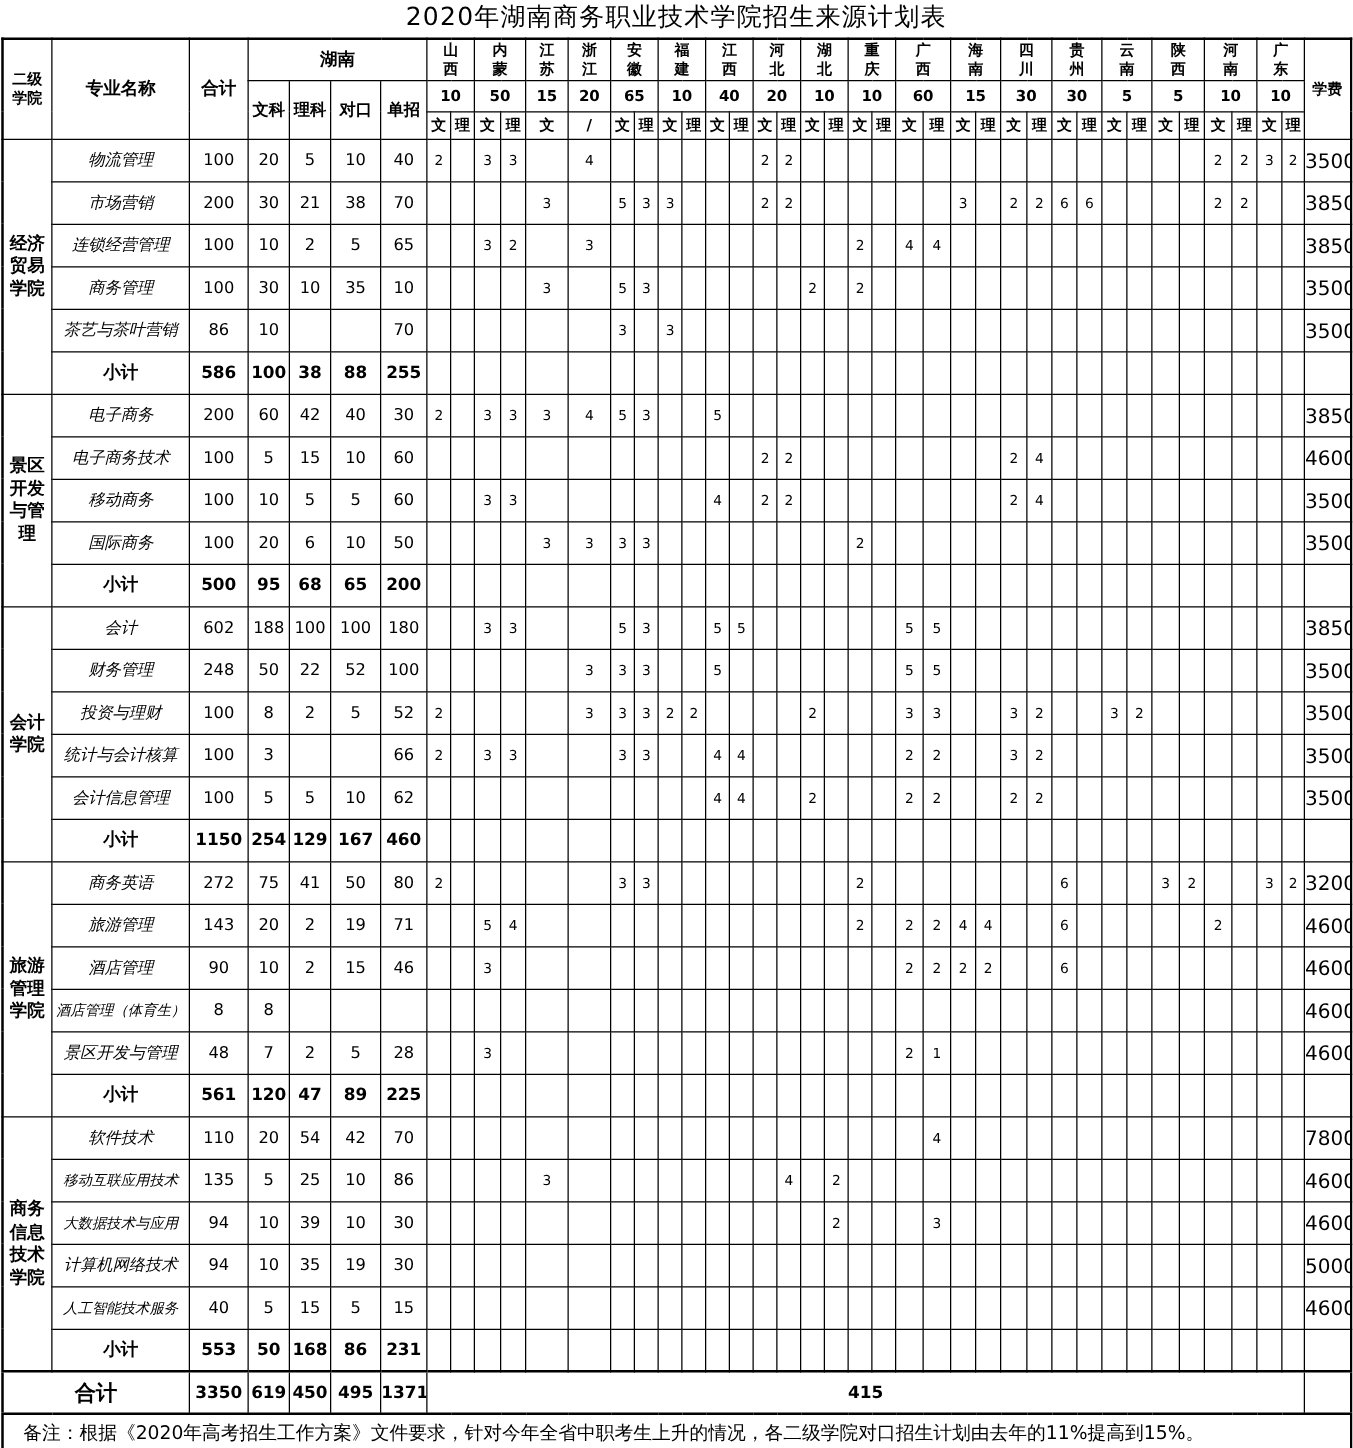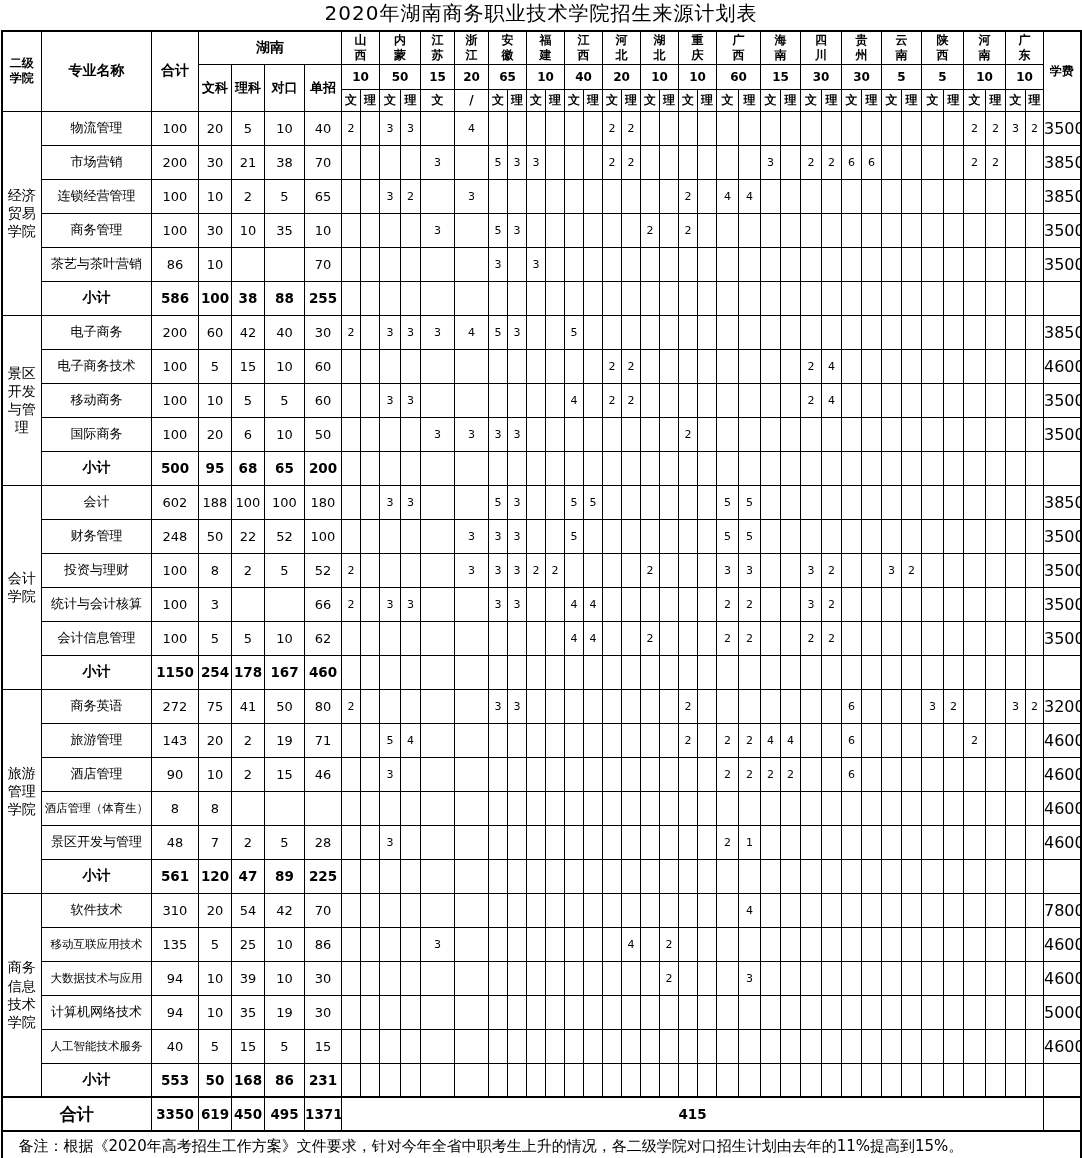--- a/index.html
+++ b/index.html
@@ -6,22 +6,22 @@
   .page{width:1082px;font-family:"DejaVu Sans","Liberation Sans",sans-serif;color:#000;}
   .title{height:30px;line-height:26px;font-size:20px;font-weight:normal;text-align:center;letter-spacing:1px;}
   table{border-collapse:collapse;table-layout:fixed;width:1080px;margin:0 auto;border:2px solid #000;}
   th,td{border:1px solid #000;padding:0;text-align:center;vertical-align:middle;overflow:hidden;}
   th{font-weight:bold;}
   .hr1{height:33px}.hr2{height:25px}.hr3{height:22px}
   tbody tr{height:34px}
   .fs12{font-size:12px}.fs13{font-size:13px}.fs14{font-size:14px}
   .stack1{display:inline-block;width:1.1em;word-break:break-all;line-height:1.25;vertical-align:middle;}
   .stack2{display:inline-block;width:2.15em;word-break:break-all;line-height:1.3;vertical-align:middle;}
-  .college{font-weight:normal;font-size:14px;}
-  .major{font-size:13px;}
+  .college{font-weight:bold;font-size:14px;}
+  .major{font-size:13px;font-style:italic;}
   .smaller{font-size:11.5px;text-align:center;}
   .subtotal{font-weight:bold;font-size:14px;}
   .num11{font-size:11px}.num12{font-size:16px}.num13{font-size:13px}
   .numB{font-size:13.5px;font-weight:bold}
   .grand{font-weight:bold;font-size:17px;}
   .grand-row td{border-top:2px solid #000;}
   .note-row{height:31px;}
   .note-row td{border-top:2px solid #000;font-weight:normal;font-size:15px;text-align:left;padding:0 16px;}
 </style>
 </head>
@@ -850,21 +850,21 @@
           <td class="num11"></td>
           <td class="num11"></td>
           <td class="num11"></td>
           <td class="num11"></td>
           <td class="num12">3500</td>
         </tr>
         <tr>
           <td class="subtotal">小计</td>
           <td class="numB">1150</td>
           <td class="numB">254</td>
-          <td class="numB">178</td>
+          <td class="numB">129</td>
           <td class="numB">167</td>
           <td class="numB">460</td>
           <td class="num11"></td>
           <td class="num11"></td>
           <td class="num11"></td>
           <td class="num11"></td>
           <td class="num11"></td>
           <td class="num11"></td>
           <td class="num11"></td>
           <td class="num11"></td>
@@ -1151,21 +1151,21 @@
           <td class="num11"></td>
           <td class="num11"></td>
           <td class="num11"></td>
           <td class="num11"></td>
           <td class="num11"></td>
           <td class="num12"></td>
         </tr>
         <tr>
           <td rowspan="6" class="college"><span class="stack2">商务信息技术学院</span></td>
           <td class="major">软件技术</td>
-          <td class="num13">310</td>
+          <td class="num13">110</td>
           <td class="num13">20</td>
           <td class="num13">54</td>
           <td class="num13">42</td>
           <td class="num13">70</td>
           <td class="num11"></td>
           <td class="num11"></td>
           <td class="num11"></td>
           <td class="num11"></td>
           <td class="num11"></td>
           <td class="num11"></td>

